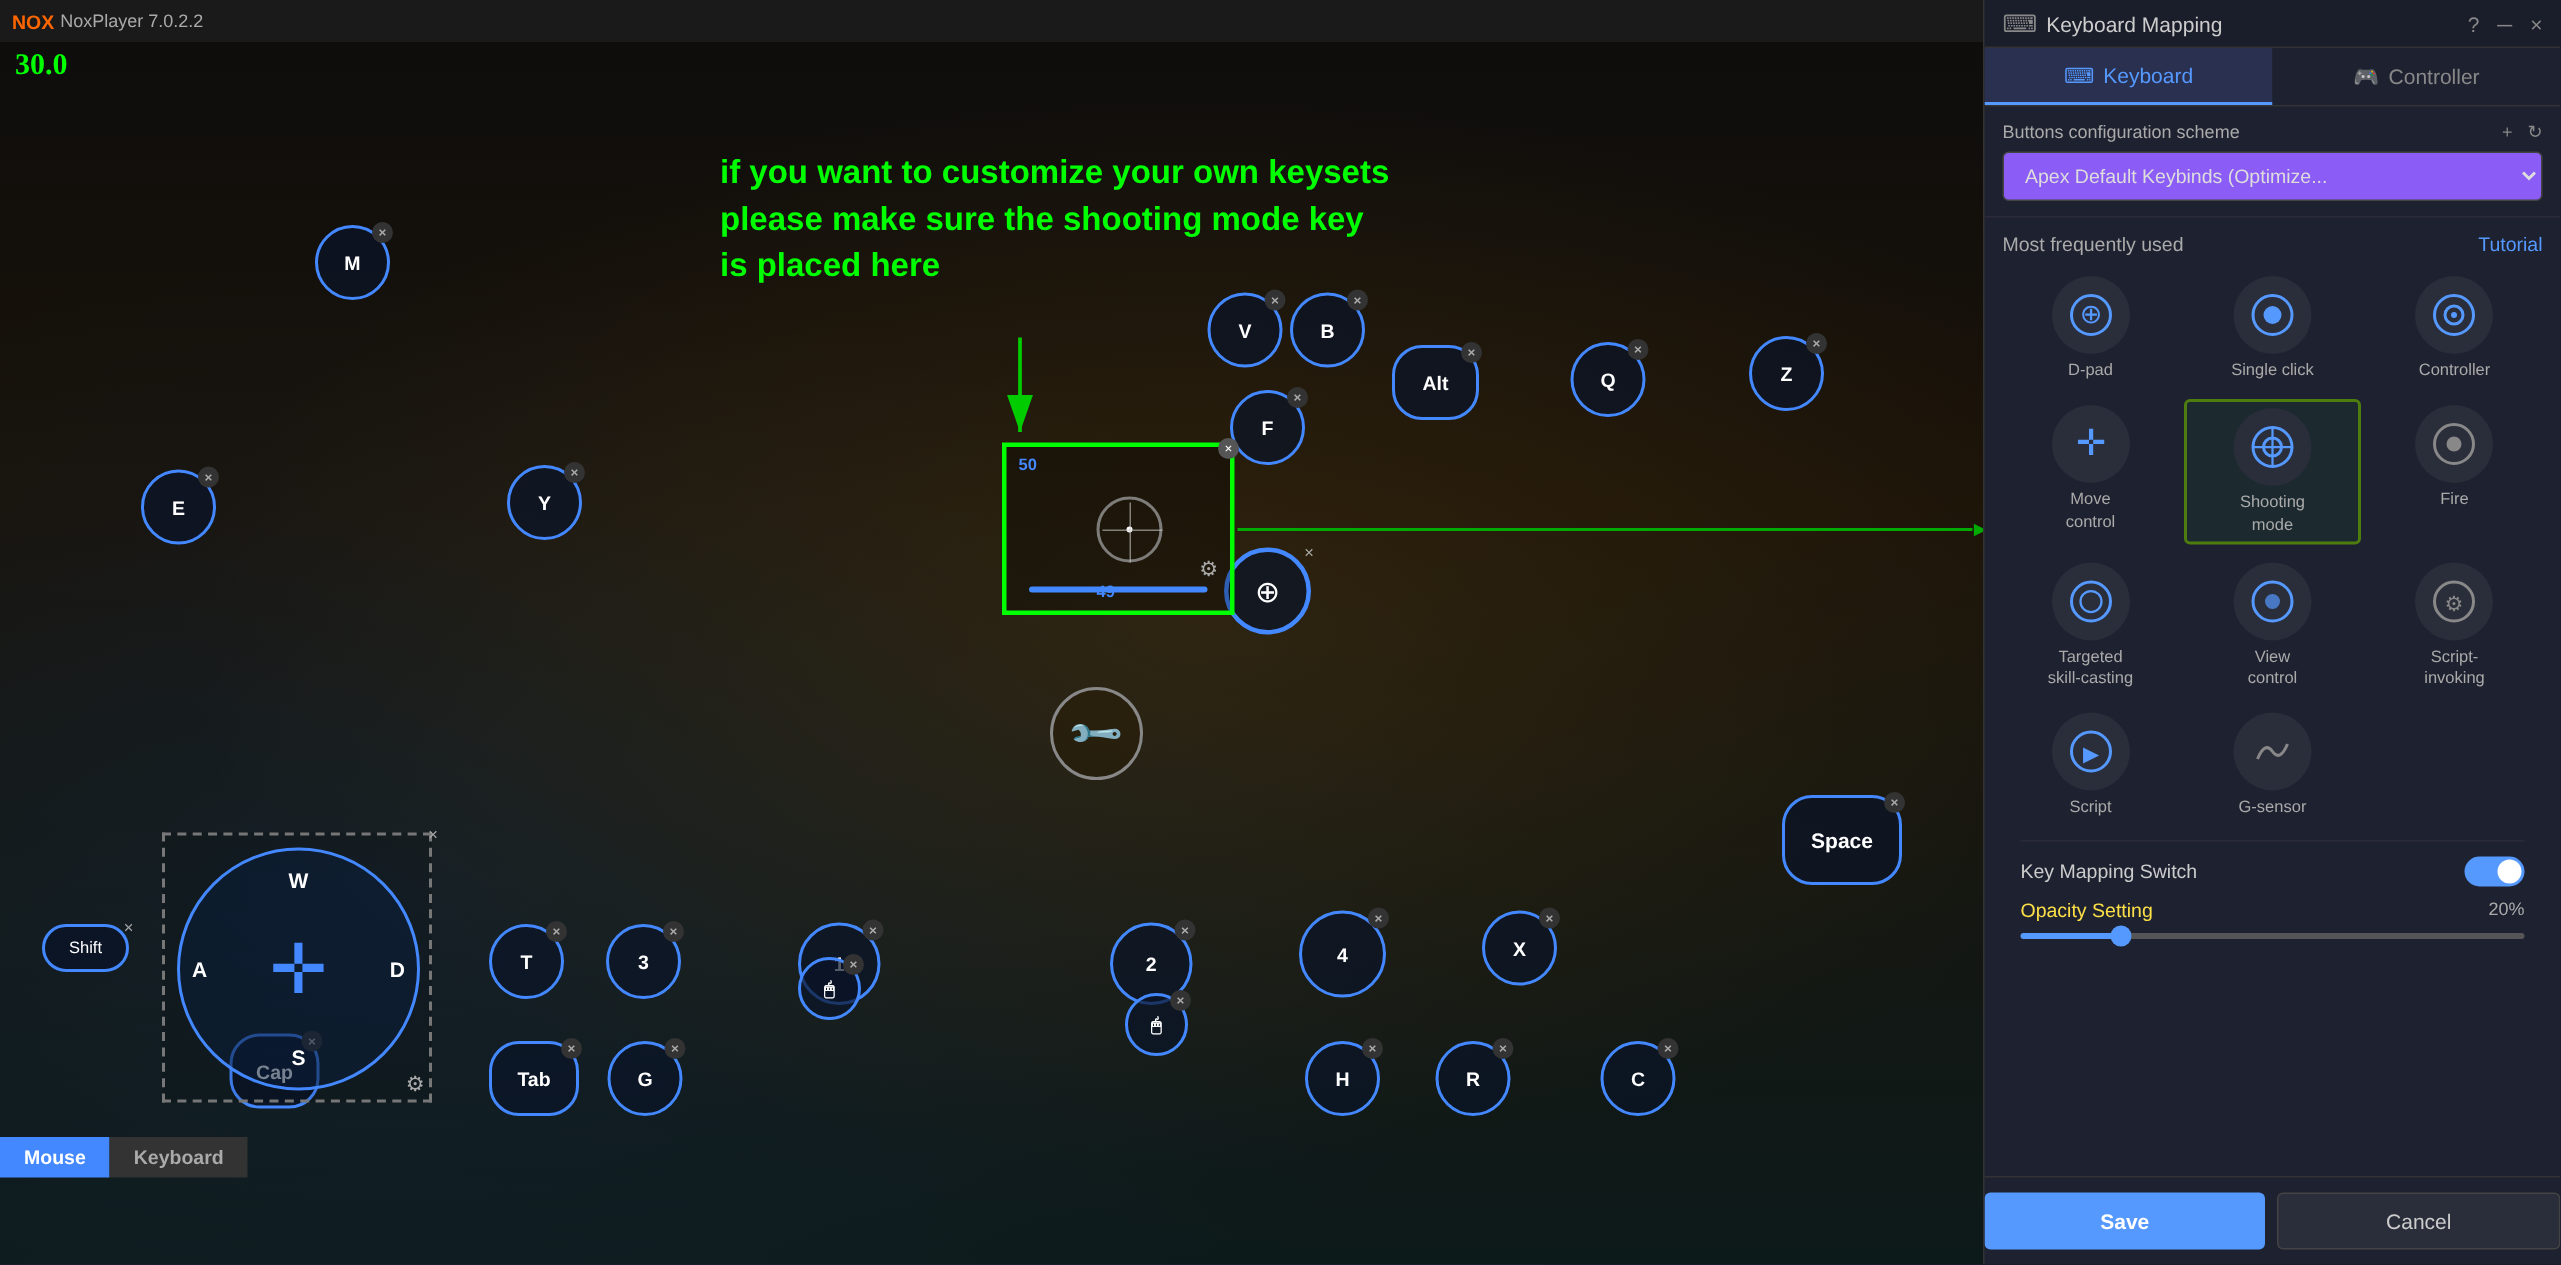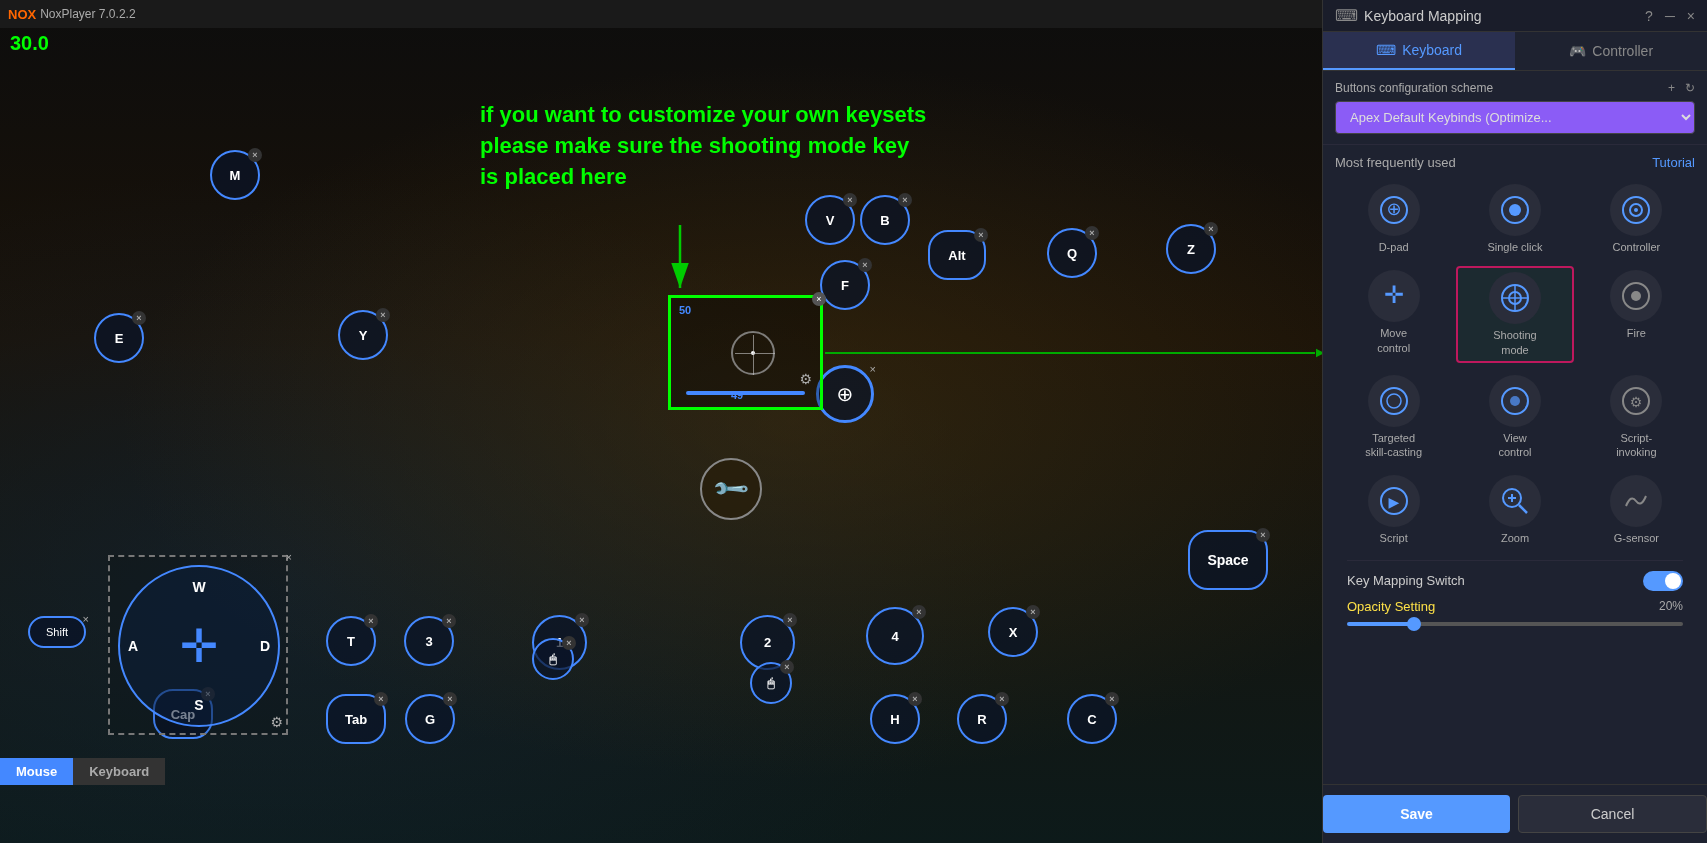--- a/index.html
+++ b/index.html
@@ -54,21 +54,21 @@
       color: #aaa;
       font-size: 12px;
     }
     .fps-counter {
       position: absolute;
       top: 32px;
       left: 10px;
       color: #00ff00;
       font-size: 20px;
       font-weight: bold;
-      font-family: Liberation Sans, sans-serif;
+      font-family: Liberation Serif, serif;
     }
 
     
     .instruction-text {
       position: absolute;
       top: 100px;
       left: 480px;
       color: #00ff00;
       font-size: 22px;
       font-weight: bold;
@@ -344,21 +344,21 @@
 
     .control-item {
       display: flex;
       flex-direction: column;
       align-items: center;
       cursor: pointer;
       padding: 4px;
       border-radius: 4px;
     }
     .control-item.selected {
-      border: 2px solid #be185d;
+      border: 2px solid #4d7c0f;
       background: rgba(0,200,68,0.05);
     }
 
     .control-icon {
       width: 52px; height: 52px;
       border-radius: 50%;
       background: #2a2d3a;
       display: flex;
       align-items: center;
       justify-content: center;
@@ -793,31 +793,20 @@
       <div class="control-item">
         <div class="control-icon">
           <svg width="30" height="30" viewBox="0 0 30 30">
               <circle cx="15" cy="15" r="13" fill="none" stroke="#5599ff" stroke-width="2"></circle>
               <text x="15" y="21" text-anchor="middle" fill="#5599ff" font-size="14">▶</text>
             </svg>
         </div>
         <span class="control-label">Script</span>
       </div>
 
-      <div class="control-item">
-        <div class="control-icon">
-          <svg width="30" height="30" viewBox="0 0 30 30">
-              <circle cx="12" cy="12" r="9" fill="none" stroke="#5599ff" stroke-width="2"></circle>
-              <line x1="19" y1="19" x2="27" y2="27" stroke="#5599ff" stroke-width="2.5"></line>
-              <line x1="8" y1="12" x2="16" y2="12" stroke="#5599ff" stroke-width="2"></line>
-              <line x1="12" y1="8" x2="12" y2="16" stroke="#5599ff" stroke-width="2"></line>
-            </svg>
-        </div>
-        <span class="control-label">Zoom</span>
-      </div>
 
       <div class="control-item">
         <div class="control-icon" style="color:#888;">
           <svg width="30" height="30" viewBox="0 0 30 30">
               <path d="M5 20 Q10 8 15 15 Q20 22 25 10" fill="none" stroke="#888" stroke-width="2"></path>
             </svg>
         </div>
         <span class="control-label">G-sensor</span>
       </div>
     </div>

